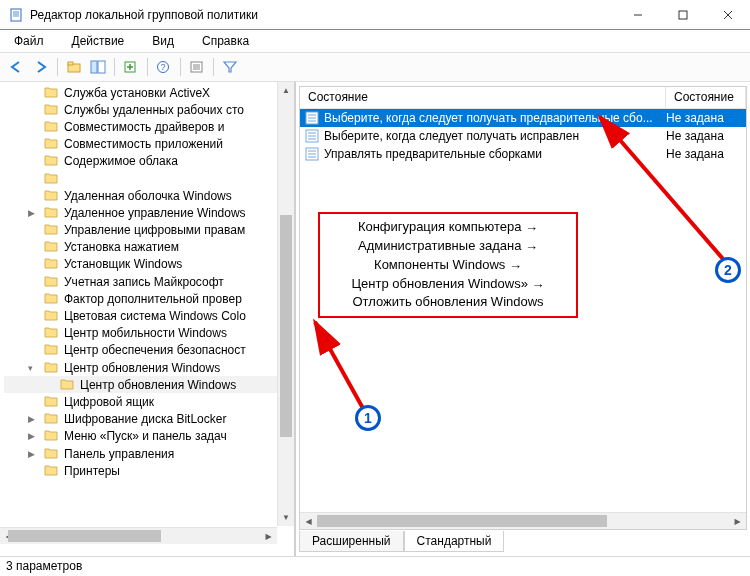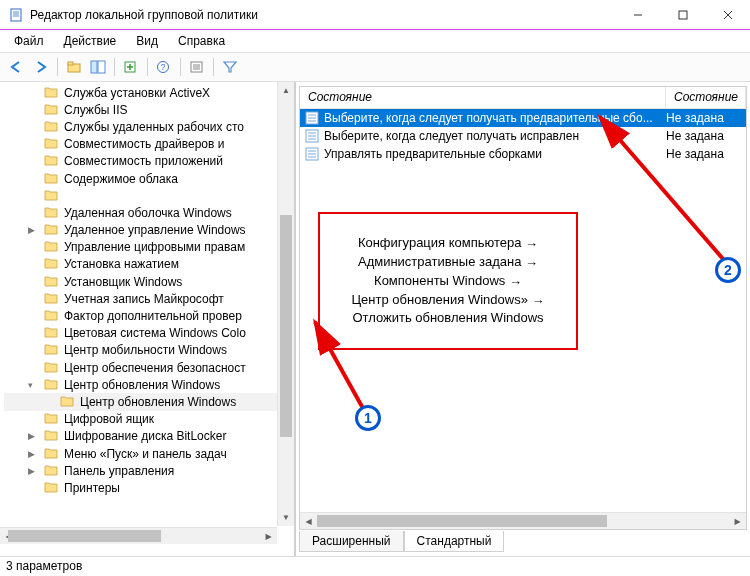--- a/index.html
+++ b/index.html
@@ -8,21 +8,21 @@
 
   
   .titlebar { height:30px; display:flex; align-items:center; padding:0 0 0 8px; background:#fff; border-bottom:1px solid #d946ef; }
   .titlebar .app-icon { width:16px; height:16px; margin-right:6px; display:flex; align-items:center; justify-content:center; color:#5b8dd6; }
   .titlebar .title { flex:1; font-size:12px; }
   .win-controls { display:flex; height:100%; }
   .win-btn { width:45px; height:100%; display:flex; align-items:center; justify-content:center; font-size:10px; }
   .win-btn svg { stroke:#333; }
 
   
-  .menubar { height:22px; display:flex; align-items:center; gap:4px; padding:0 6px; background:#fff; }
+  .menubar { height:22px; display:flex; align-items:center; gap:12px; padding:0 6px; background:#fff; }
   .menu-item { padding:2px 8px; font-size:12px; }
 
   
   .toolbar { height:30px; display:flex; align-items:center; gap:2px; padding:2px 6px; border-top:1px solid #e0e0e0; border-bottom:1px solid #e0e0e0; background:#fbfbfb; }
   .tool-btn { width:22px; height:22px; display:flex; align-items:center; justify-content:center; border:1px solid transparent; border-radius:2px; }
   .tool-sep { width:1px; height:18px; background:#d0d0d0; margin:0 3px; }
 
   
   .main { display:flex; height:452px; position:relative; }
   .left-pane { width:295px; border-right:1px solid #d0d0d0; overflow:hidden; position:relative; }
@@ -44,42 +44,42 @@
   .tree-vscroll .arrow { position:absolute; left:0; right:0; height:17px; display:flex; align-items:center; justify-content:center; font-size:8px; color:#606060; }
   .tree-vscroll .arrow.up { top:0; } .tree-vscroll .arrow.down { bottom:0; }
   .tree-hscroll { position:absolute; left:0; right:17px; bottom:0; height:17px; background:#f1f1f1; border-top:1px solid #e3e3e3; }
   .tree-hscroll .thumb { position:absolute; top:2px; bottom:2px; left:3%; width:55%; background:#c2c2c2; }
   .tree-hscroll .arrow { position:absolute; top:0; bottom:0; width:17px; display:flex; align-items:center; justify-content:center; font-size:8px; color:#606060; }
   .tree-hscroll .arrow.l { left:0; } .tree-hscroll .arrow.r { right:0; }
 
   
   .list-wrap { margin:4px 3px 0 3px; border:1px solid #d0d0d0; flex:1; position:relative; overflow:hidden; }
   .list-header { display:flex; height:22px; border-bottom:1px solid #e5e5e5; font-size:12px; }
-  .list-header .col { padding:3px 8px; border-right:1px solid #e5e5e5; background:#fff;font-style:italic; }
+  .list-header .col { padding:3px 8px; border-right:1px solid #e5e5e5; background:#fff; }
   .col-name { flex:1; }
   .col-state { width:80px; text-align:left; }
   .list-body { }
   .list-row { display:flex; align-items:center; height:18px; font-size:12px; }
   .list-row.selected { background:#0078d7; color:#fff; }
   .list-row .row-icon { width:16px; margin:0 4px; display:flex; align-items:center; justify-content:center; }
   .list-row .row-label { flex:1; white-space:nowrap; overflow:hidden; text-overflow:ellipsis; padding-right:6px; }
   .list-row .row-state { width:80px; }
   .list-hscroll { position:absolute; left:0; right:0; bottom:0; height:17px; background:#f1f1f1; border-top:1px solid #e3e3e3; }
   .list-hscroll .arrow { position:absolute; top:0; bottom:0; width:17px; display:flex; align-items:center; justify-content:center; font-size:8px; color:#606060; }
   .list-hscroll .arrow.l { left:0; } .list-hscroll .arrow.r { right:0; }
   .list-hscroll .thumb { position:absolute; top:2px; bottom:2px; left:17px; width:65%; background:#c2c2c2; }
 
   
   .tabs { height:24px; display:flex; align-items:center; margin:0 3px 2px 3px; }
   .tab { padding:3px 12px; font-size:12px; border:1px solid #d0d0d0; border-top:none; background:#fff; position:relative; top:-1px; }
   .tab.active { background:#fff; border-bottom:1px solid #d0d0d0; z-index:2; }
   .tab:not(.active) { background:#f6f6f6; }
 
   
-  .anno-box { position:absolute; border:2px solid #e60000; padding:20px 10px; background:#fff; font-size:13px; text-align:center; line-height:1.45; }
+  .anno-box { position:absolute; border:2px solid #e60000; padding:4px 10px; background:#fff; font-size:13px; text-align:center; line-height:1.45; }
   .callout { position:absolute; width:26px; height:26px; border:3px solid #0055cc; border-radius:50%; background:#fff; color:#0055cc; font-weight:bold; display:flex; align-items:center; justify-content:center; font-size:14px; }
   .arrow-svg { position:absolute; pointer-events:none; }
 
   
   .statusbar { height:22px; border-top:1px solid #d9d9d9; padding:2px 6px; background:#fff; font-size:12px; }
   
   .main { height:474px; }
   .tree { height:462px; }
   .tree-row-wrap { height:444px; }
 </style>
@@ -184,29 +184,20 @@
     <div class="tree">
       <div class="tree-row-wrap" id="tree-rows">
           <div class="tree-row">
             <span class="chev"></span>
             <span class="folder-icon">
               <svg class="folder-svg" viewBox="0 0 14 12">
                 <path d="M1 2 h4 l1 1 h7 v8 h-12 z" fill="#ffe08a" stroke="#c9a23f" stroke-width="0.8"></path>
               </svg>
             </span>
             <span>Служба установки ActiveX</span>
-          </div>
-          <div class="tree-row">
-            <span class="chev"></span>
-            <span class="folder-icon">
-              <svg class="folder-svg" viewBox="0 0 14 12">
-                <path d="M1 2 h4 l1 1 h7 v8 h-12 z" fill="#ffe08a" stroke="#c9a23f" stroke-width="0.8"></path>
-              </svg>
-            </span>
-            <span>Службы IIS</span>
           </div>
           <div class="tree-row">
             <span class="chev"></span>
             <span class="folder-icon">
               <svg class="folder-svg" viewBox="0 0 14 12">
                 <path d="M1 2 h4 l1 1 h7 v8 h-12 z" fill="#ffe08a" stroke="#c9a23f" stroke-width="0.8"></path>
               </svg>
             </span>
             <span>Службы удаленных рабочих сто</span>
           </div>

